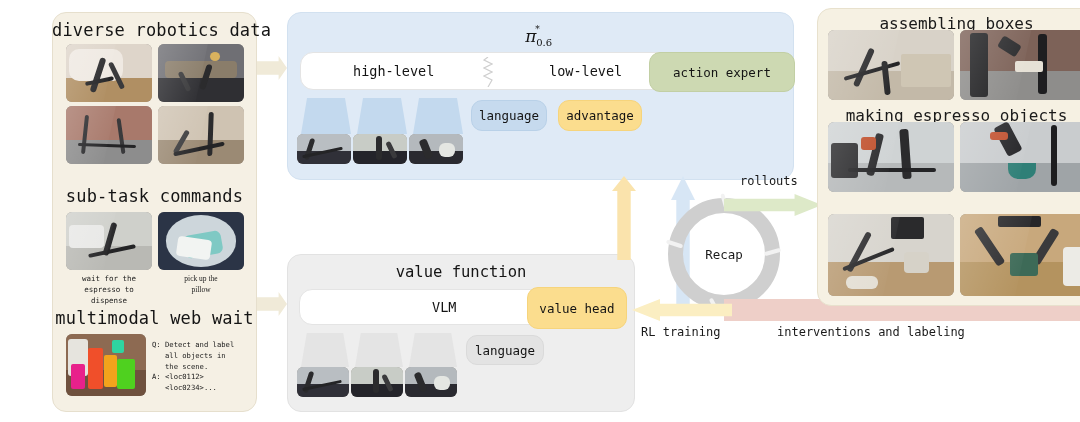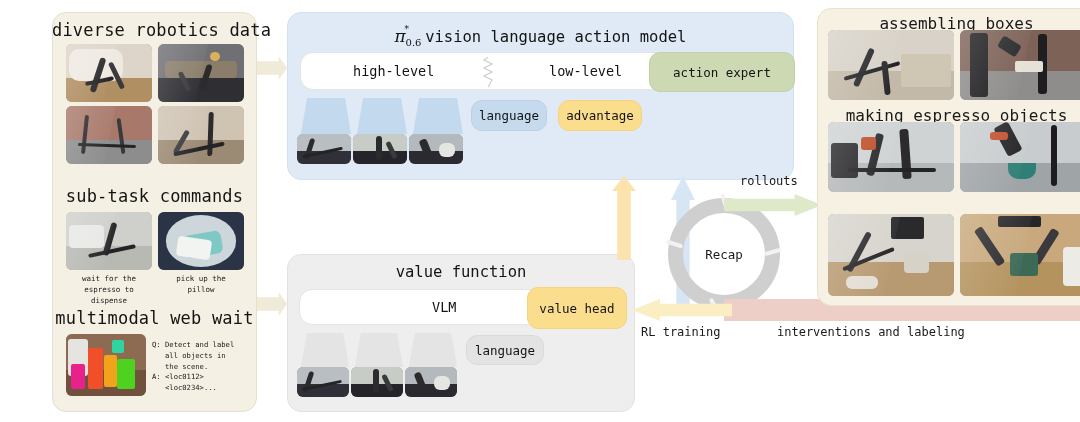--- a/index.html
+++ b/index.html
@@ -156,21 +156,21 @@
   </div>
   <div class="ph" style="left:134px;top:212px;width:86px;height:58px;">
     <i class="sky" style="background:#2b3446"></i>
       <i class="flr" style="background:#2b3446"></i>
     <i class="blob" style="left:9%;top:6%;width:82%;height:88%;background:#cdd6db;border-radius:50%;"></i>
     <i class="blob" style="left:30%;top:36%;width:44%;height:40%;background:#7fc9c4;border-radius:6px;transform:rotate(-10deg);"></i>
     <i class="blob" style="left:22%;top:44%;width:40%;height:34%;background:#f2f4f2;border-radius:4px;transform:rotate(8deg);"></i>
   </div>
   <div class="cap" style="left:42px;top:274px;width:86px;white-space:pre-line;">wait for the
 espresso to dispense</div>
-  <div class="cap" style="left:134px;top:274px;width:86px;white-space:pre-line;">pick up the
+  <div class="cap" style="left:134px;top:274px;width:86px;white-space:pre-line;font-family:Liberation Serif, serif;">pick up the
 pillow</div>
 
   <div class="section-title" style="position:absolute;left:28px;top:308px;width:205px;">multimodal web wait</div>
 
   <div class="ph" style="left:42px;top:334px;width:80px;height:62px;">
     <i class="sky" style="background:#8d6a52"></i>
       <i class="flr" style="background:#6f513e"></i>
     <i class="blob" style="left:2%;top:8%;width:26%;height:60%;background:#e6e4de;border-radius:3px;"></i>
     <i class="blob" style="left:6%;top:48%;width:18%;height:40%;background:#e8218b;border-radius:2px;"></i>
     <i class="blob" style="left:28%;top:22%;width:18%;height:66%;background:#f04f2a;border-radius:2px;"></i>
@@ -186,21 +186,21 @@
 
   <div class="arw arw-right" style="left:233px;top:56px;width:30px;height:24px;background:#f0ead8;"></div>
   <div class="arw arw-right" style="left:233px;top:292px;width:30px;height:24px;background:#f0ead8;"></div>
 
   <div class="panel panel-vla" style="left:263px;top:12px;width:507px;height:168px;"></div>
 
   <div class="panel-title" style="position:absolute;left:263px;top:26px;width:507px;">
     <span class="pi">
       <span>π</span><sup>*</sup><sub>0.6</sub>
     </span>
-    <span style="display:inline-block;width:14px;"></span><span>vision language action model</span>
+    <span style="display:inline-block;width:14px;"></span>
   </div>
 
   <div class="strip" style="left:276px;top:52px;width:482px;height:38px;">
     <span class="strip-label" style="left:52px;">high-level</span>
     <span class="strip-label" style="left:248px;">low-level</span>
     <svg class="zig" style="left:182px;" viewBox="0 0 10 30" preserveAspectRatio="none">
       <path d="M5 0 L1 3 L9 7 L1 11 L9 15 L1 19 L9 23 L5 30" stroke="#cfcfcf" stroke-width="1.2" fill="none"></path>
     </svg>
     <div class="pill pill-green" style="left:348px;top:-1px;width:146px;height:40px;">action expert</div>
   </div>

